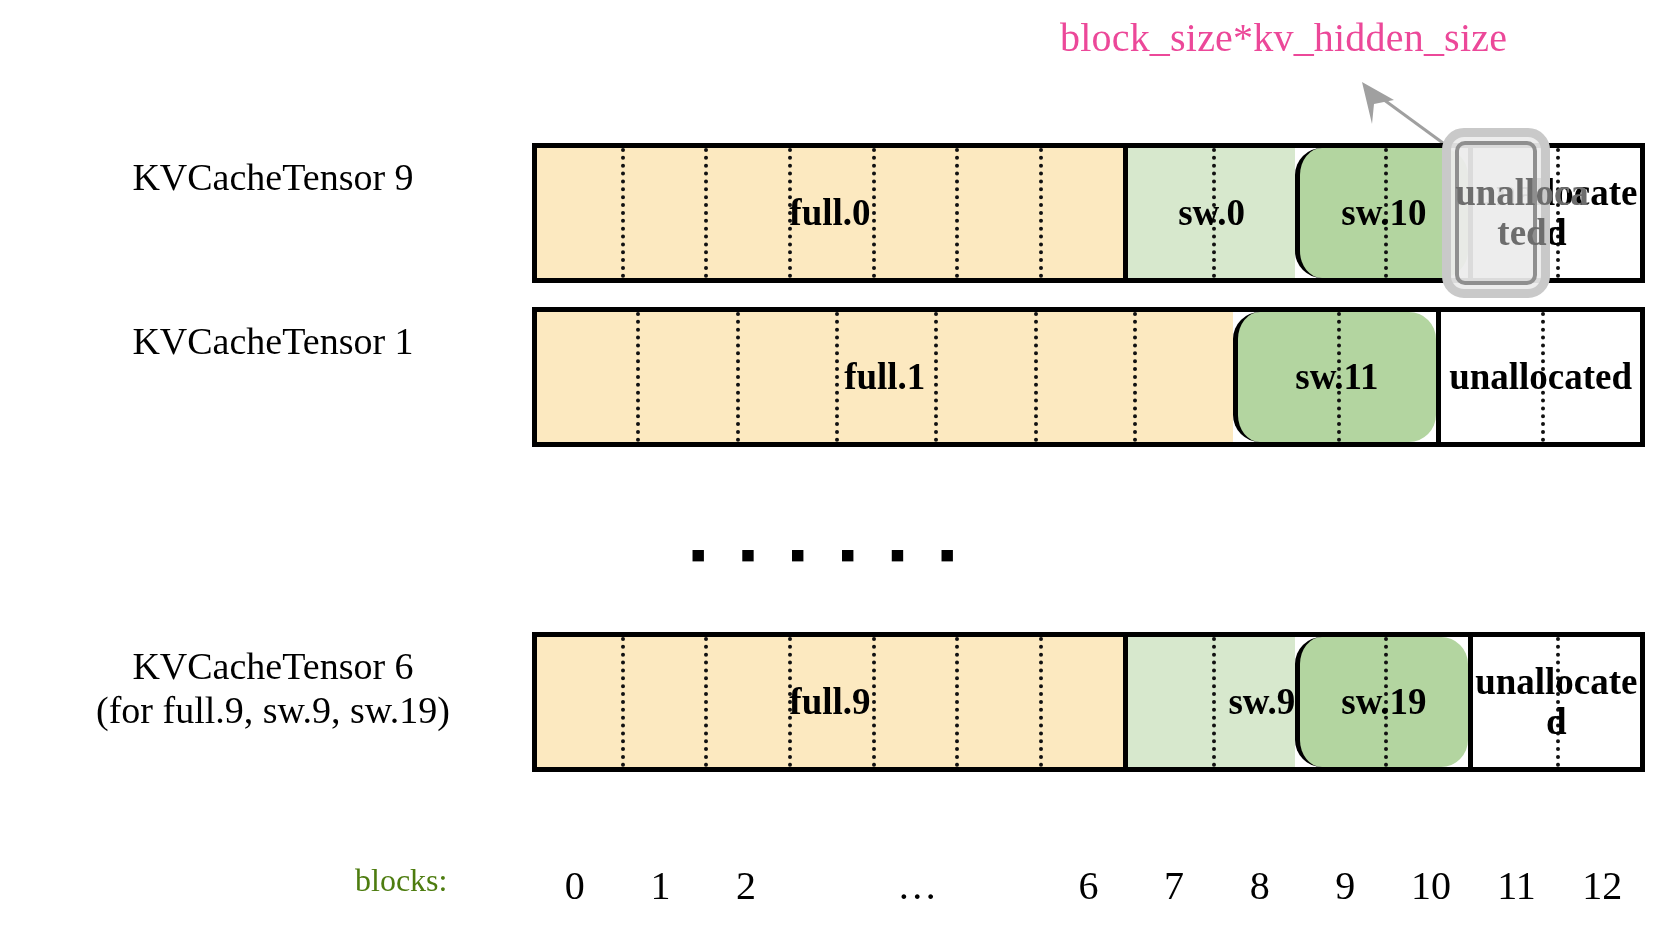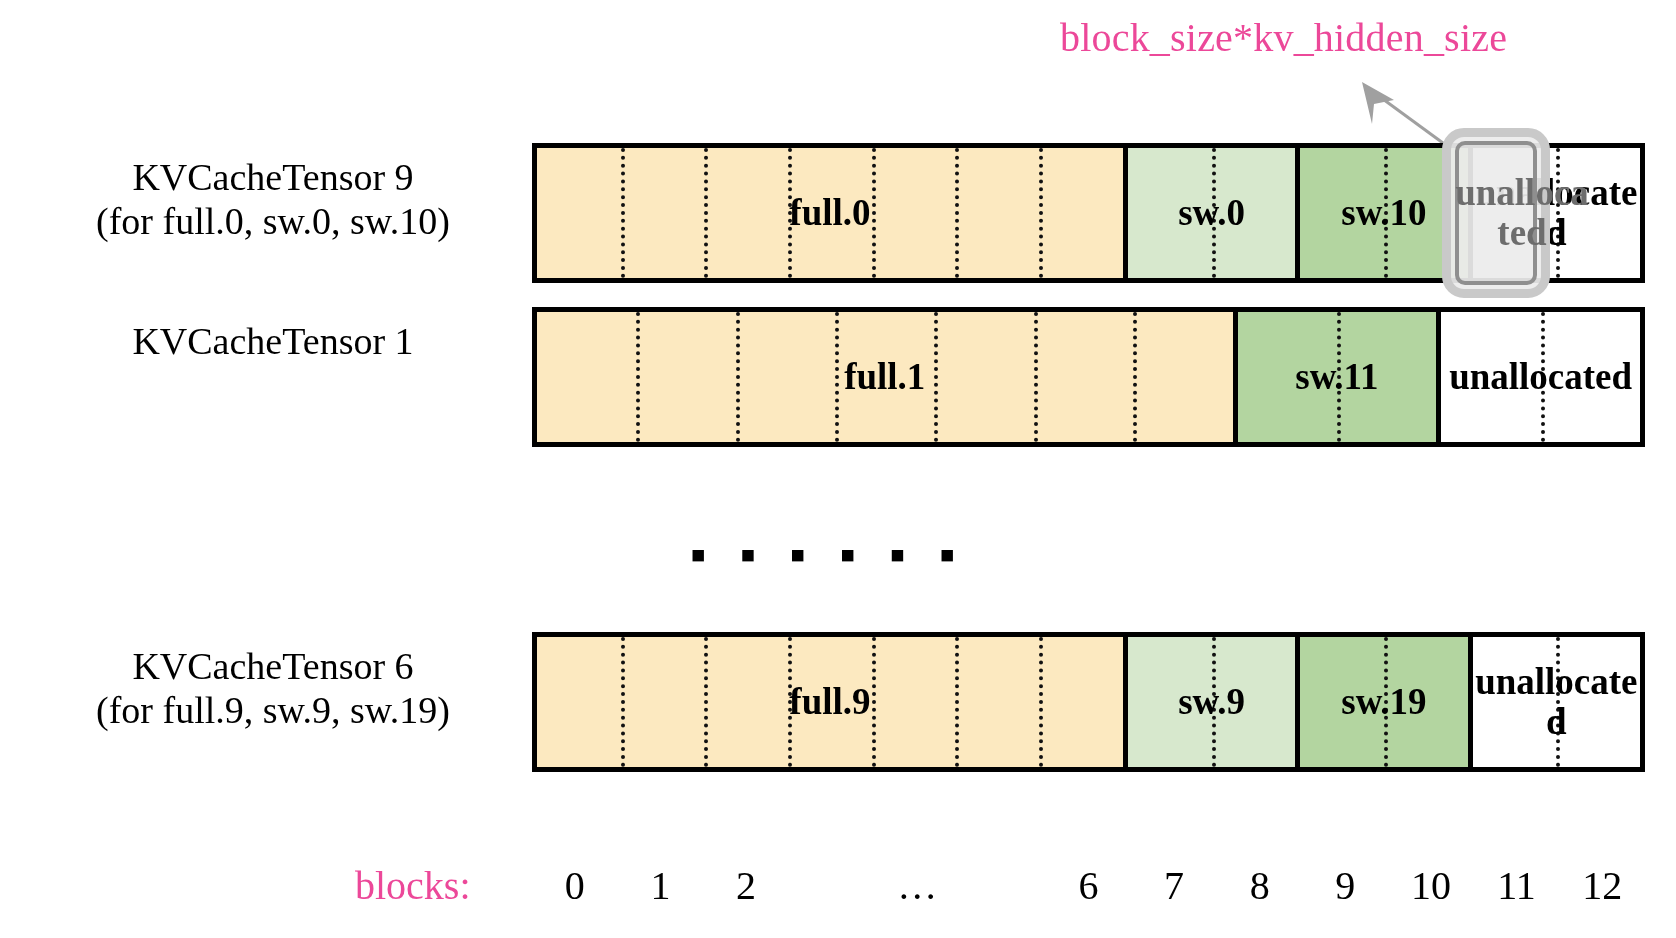--- a/index.html
+++ b/index.html
@@ -62,21 +62,21 @@
     justify-content: center;
     font-weight: bold;
     font-size: 37px;
     color: #000;
     overflow: hidden;
   }
   .cell + .cell { border-left: 5px solid #000; }
 
   .cell-full { background: #fce9c0; }
   .cell-sw-light { background: #d7e8cd; }
-  .cell-sw-dark  { background: #b3d5a0; }
+  .cell-sw-dark  { background: #b3d5a0; border-radius: 27px; }
   .cell-unalloc  { background: #ffffff; }
 
   .cell-label {
     position: relative;
     z-index: 3;
     text-align: center;
     line-height: 1.08;
   }
   .cell-unalloc .cell-label {
     width: 100%;
@@ -127,22 +127,22 @@
     position: absolute;
     top: 862px;
     left: 0;
     width: 1676px;
     height: 60px;
   }
   .axis-title {
     position: absolute;
     left: 355px;
     top: 0;
-    font-size: 40px;
-    color: #ec4899;
+    font-size: 32px;
+    color: #4d7c0f;
   }
   .axis-tick {
     position: absolute;
     top: 0;
     width: 0;
     text-align: center;
     font-size: 40px;
     color: #000;
   }
   .axis-tick > span { position: relative; left: -20px; display: inline-block; width: 40px; }
@@ -193,21 +193,20 @@
 
   <div class="annot-label">block_size*kv_hidden_size</div>
 
   <svg class="annot-arrow" viewBox="0 0 130 80" xmlns="http://www.w3.org/2000/svg">
     <line x1="118" y1="76" x2="36" y2="16" stroke="#a0a0a0" stroke-width="3"></line>
     <polygon points="22,4 54,22 34,26 32,46" fill="#a0a0a0"></polygon>
   </svg>
 
   <div class="row-caption" id="cap0">
     <span>KVCacheTensor 9</span>
-    <span class="l2">(for full.0, sw.0, sw.10)</span>
   </div>
   <div class="row-caption" id="cap1">
     <span>KVCacheTensor 1</span>
   </div>
   <div class="row-caption" id="cap2">
     <span>KVCacheTensor 6</span>
     <span class="l2">(for full.9, sw.9, sw.19)</span>
   </div>
 
   <div class="row" id="row0">
@@ -255,21 +254,21 @@
   <div class="row" id="row2">
       <div class="cell cell-full" style="flex: 7 0 0px;">
         <div class="divider" style="left: 14.2857%;"></div>
         <div class="divider" style="left: 28.5714%;"></div>
         <div class="divider" style="left: 42.8571%;"></div>
         <div class="divider" style="left: 57.1429%;"></div>
         <div class="divider" style="left: 71.4286%;"></div>
         <div class="divider" style="left: 85.7143%;"></div>
         <div class="cell-label">full.9</div>
       </div>
-      <div class="cell cell-sw-light" style="flex: 2 0 0px;">
+      <div class="cell cell-sw-light" style="flex: 2 0 0px; justify-content: flex-end;">
         <div class="divider" style="left: 50%;"></div>
         <div class="cell-label">sw.9</div>
       </div>
       <div class="cell cell-sw-dark" style="flex: 2 0 0px;">
         <div class="divider" style="left: 50%;"></div>
         <div class="cell-label">sw.19</div>
       </div>
       <div class="cell cell-unalloc" style="flex: 2 0 0px;">
         <div class="divider" style="left: 50%;"></div>
         <div class="cell-label">unallocated</div>

